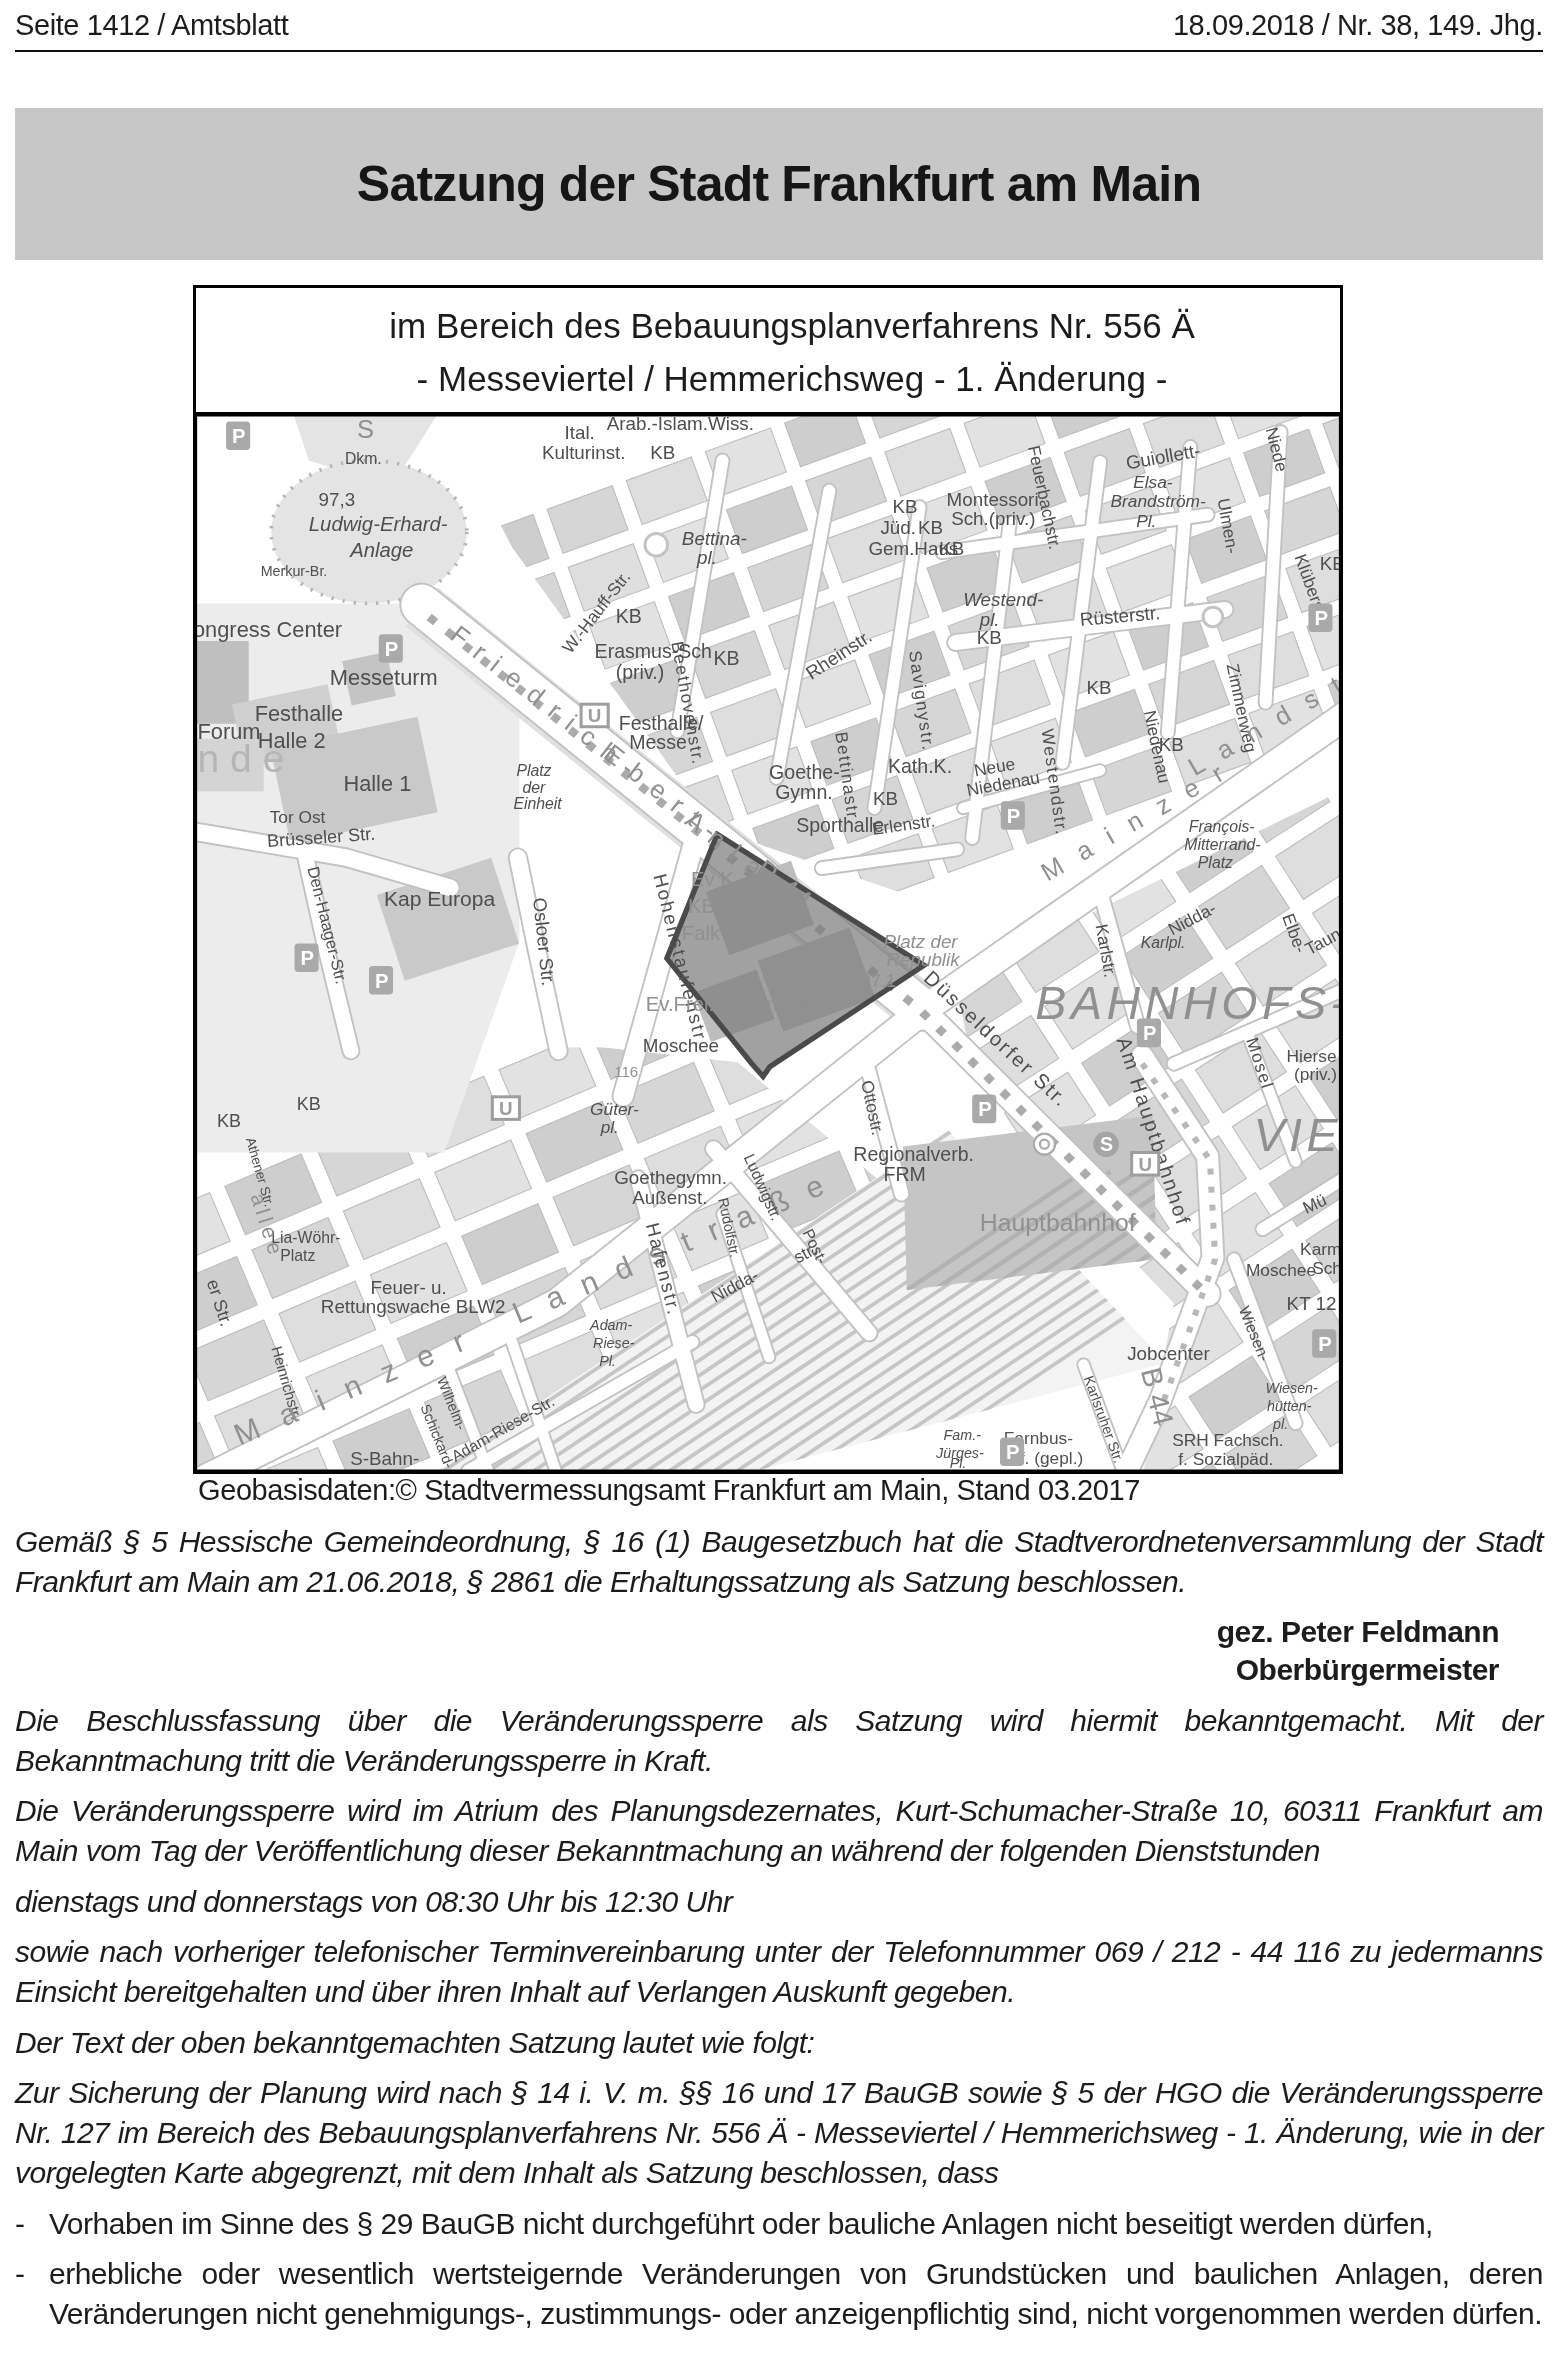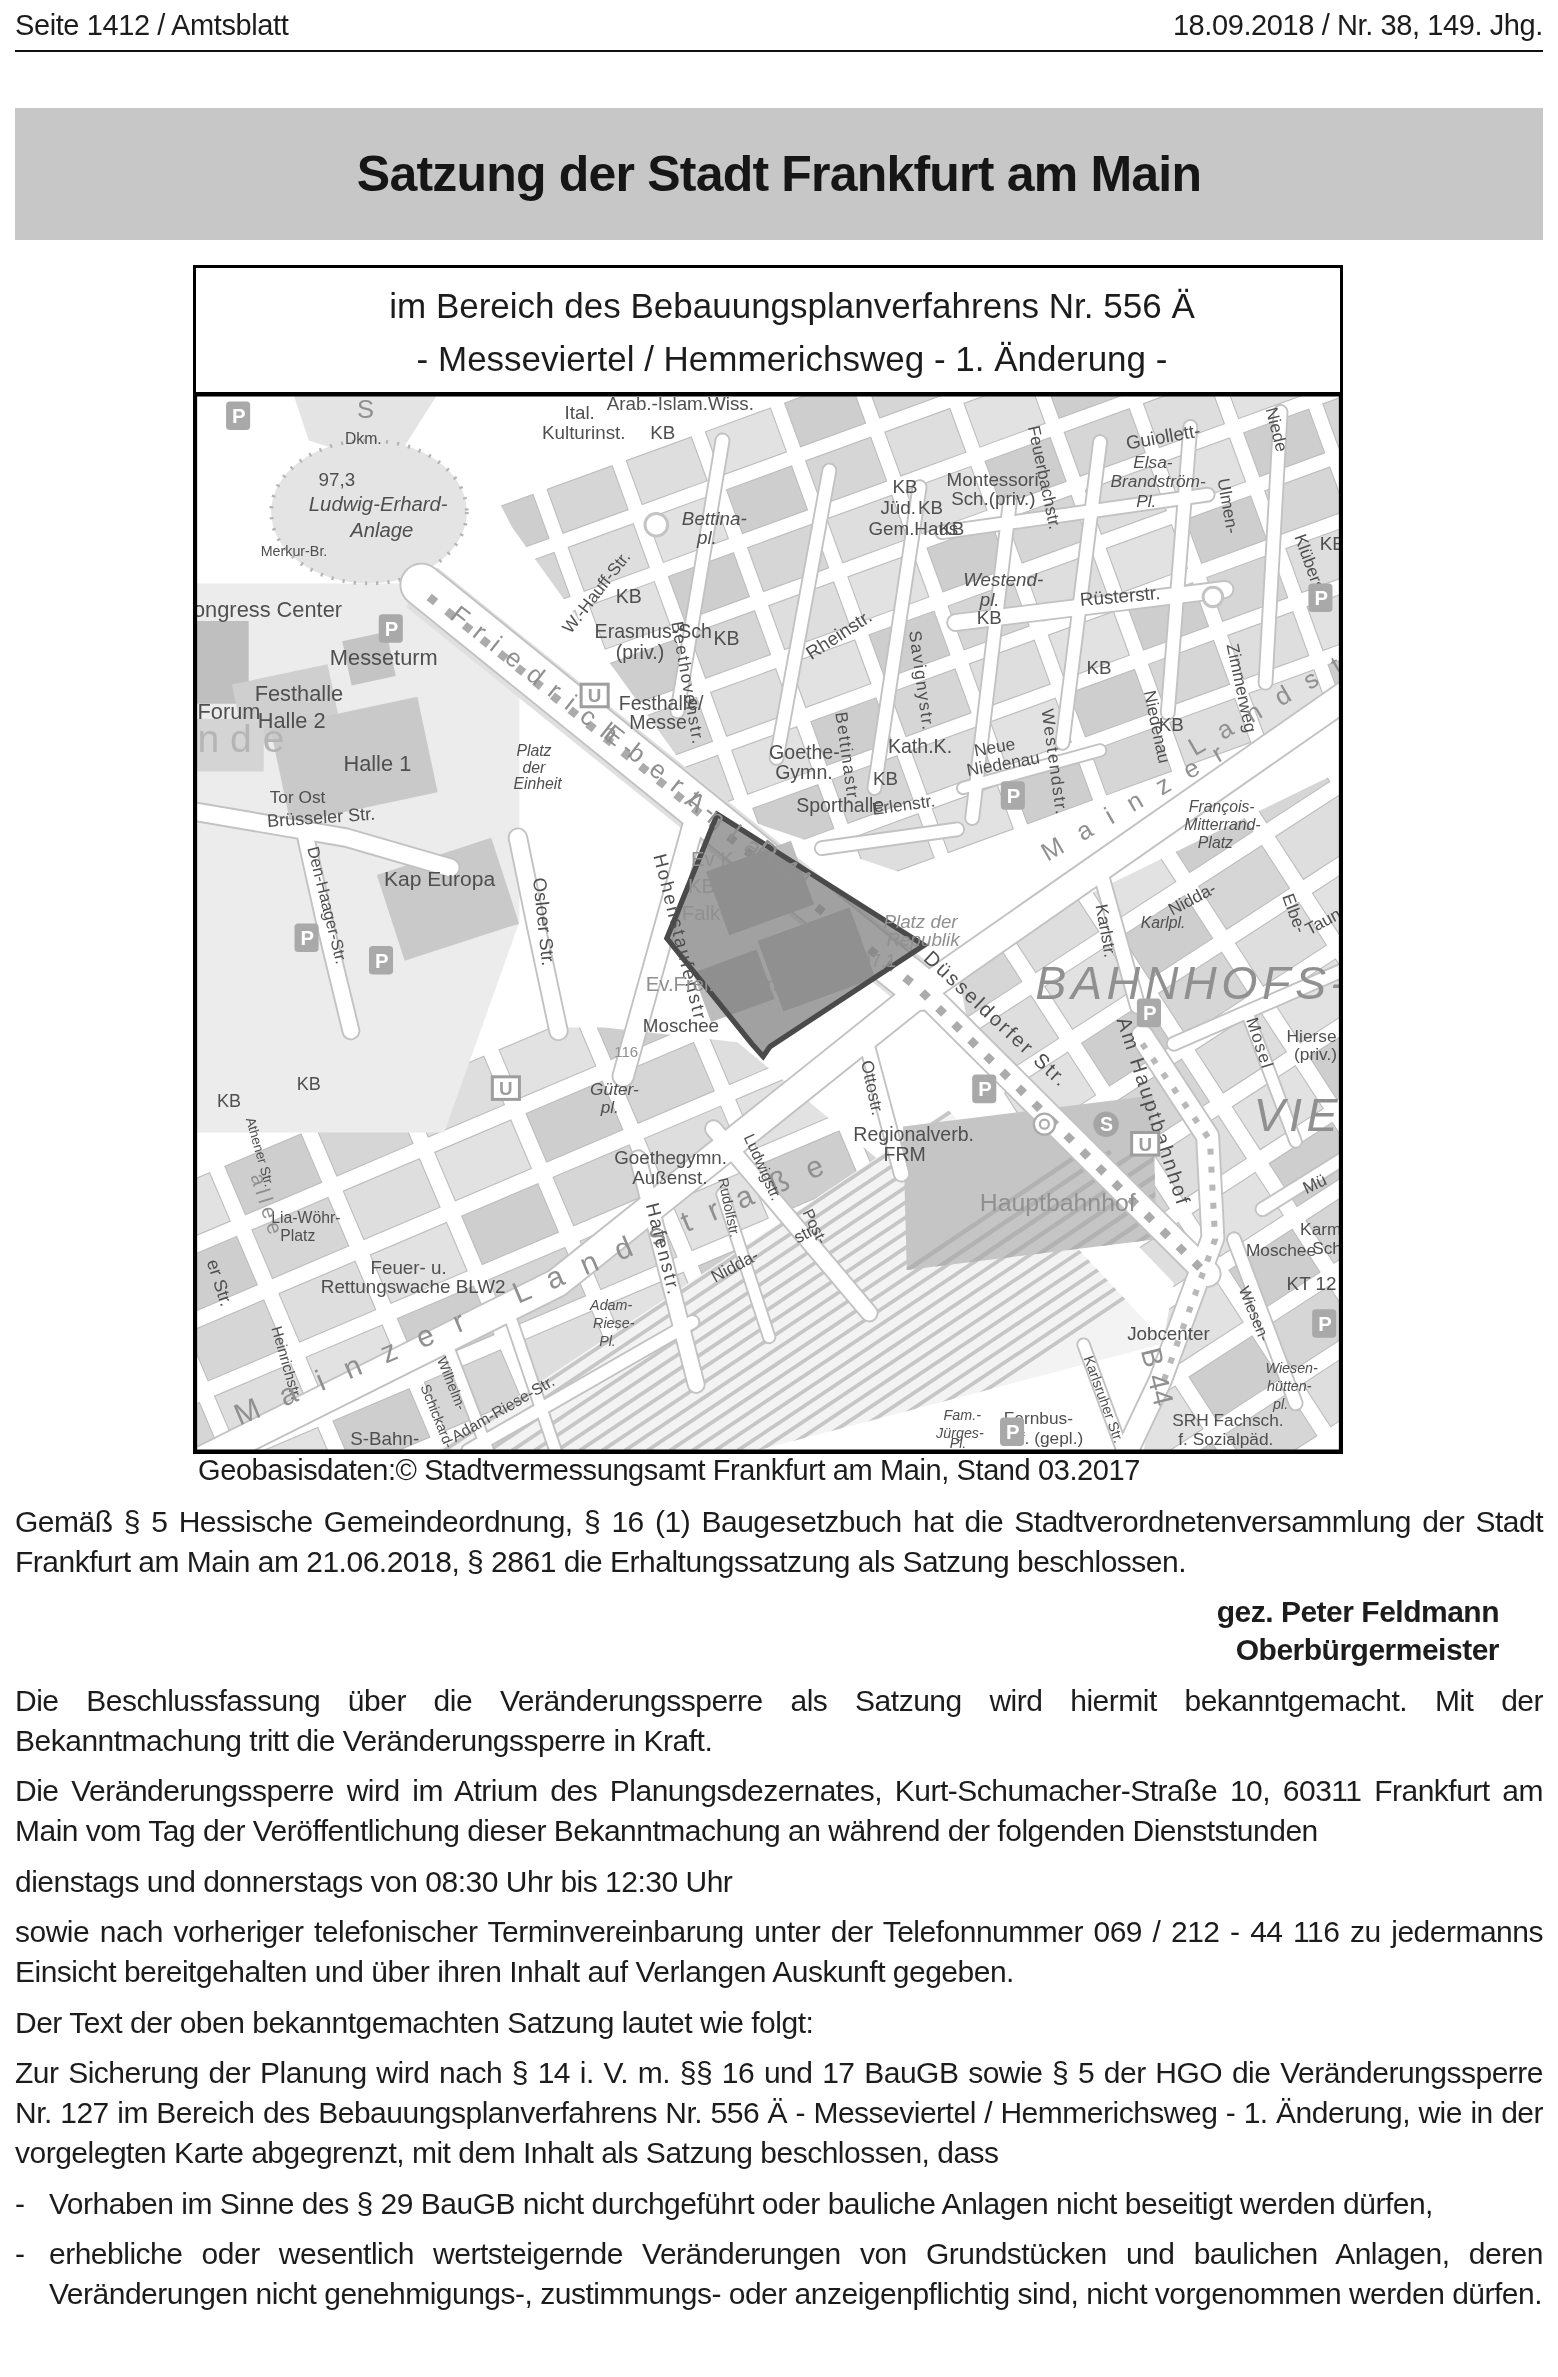--- a/index.html
+++ b/index.html
@@ -1,30 +1,30 @@
 <!DOCTYPE html>
 <html style="font-size:12px"><head>
 <meta charset="utf-8">
 <style>
   html,body{margin:0;padding:0;background:#fff;}
   body{width:1558px;height:2377px;overflow:hidden;color:#1c1c1c;
        font-family:"Liberation Sans",sans-serif;position:relative;}
   .page{padding:9px 15px 0;}
   .header{display:flex;justify-content:space-between;font-size:29px;line-height:33px;letter-spacing:-0.4px;align-items:flex-end;}
   .rule{height:2.3px;background:#111;margin-top:7.5px;}
-  .banner{background:#c7c7c7;height:132px;margin-top:56px;display:flex;align-items:center;justify-content:center;}
+  .banner{background:#c7c7c7;height:152px;margin-top:56px;display:flex;align-items:center;justify-content:center;}
   .banner h1{margin:0;font-size:50px;font-weight:bold;letter-spacing:-0.8px;color:#161616;}
   .map-box{width:1144px;margin:25.6px 0 0 178px;border:3px solid #000;}
   .map-title{border-bottom:3px solid #000;text-align:center;padding:10.5px 0 7.5px;}
   .mt1{font-size:39px;line-height:54px;}
   .mt2,.mt3{font-size:35px;line-height:53px;margin-left:48px;}
   .map-svg{display:block;}
   .caption{margin:0 0 15px 183px;font-size:29px;letter-spacing:-0.4px;}
   .body-text{font-size:30px;line-height:40px;letter-spacing:-0.5px;hyphens:manual;}
-  .para{margin:0 0 10.5px;text-align:justify;}
+  .para{margin:0 0 10.5px;text-align:justify;font-style:italic;}
   .sig{text-align:right;font-weight:bold;padding-right:44px;line-height:38px;margin:6px 0 12px;}
   .bullet{display:flex;margin:0 0 10.5px;}
   .bullet .dash{flex:0 0 34px;}
   .bullet .btext{flex:1;text-align:justify;}
   text{font-family:"Liberation Sans",sans-serif;}
 </style>
 </head>
 <body>
 
 <div class="page">

